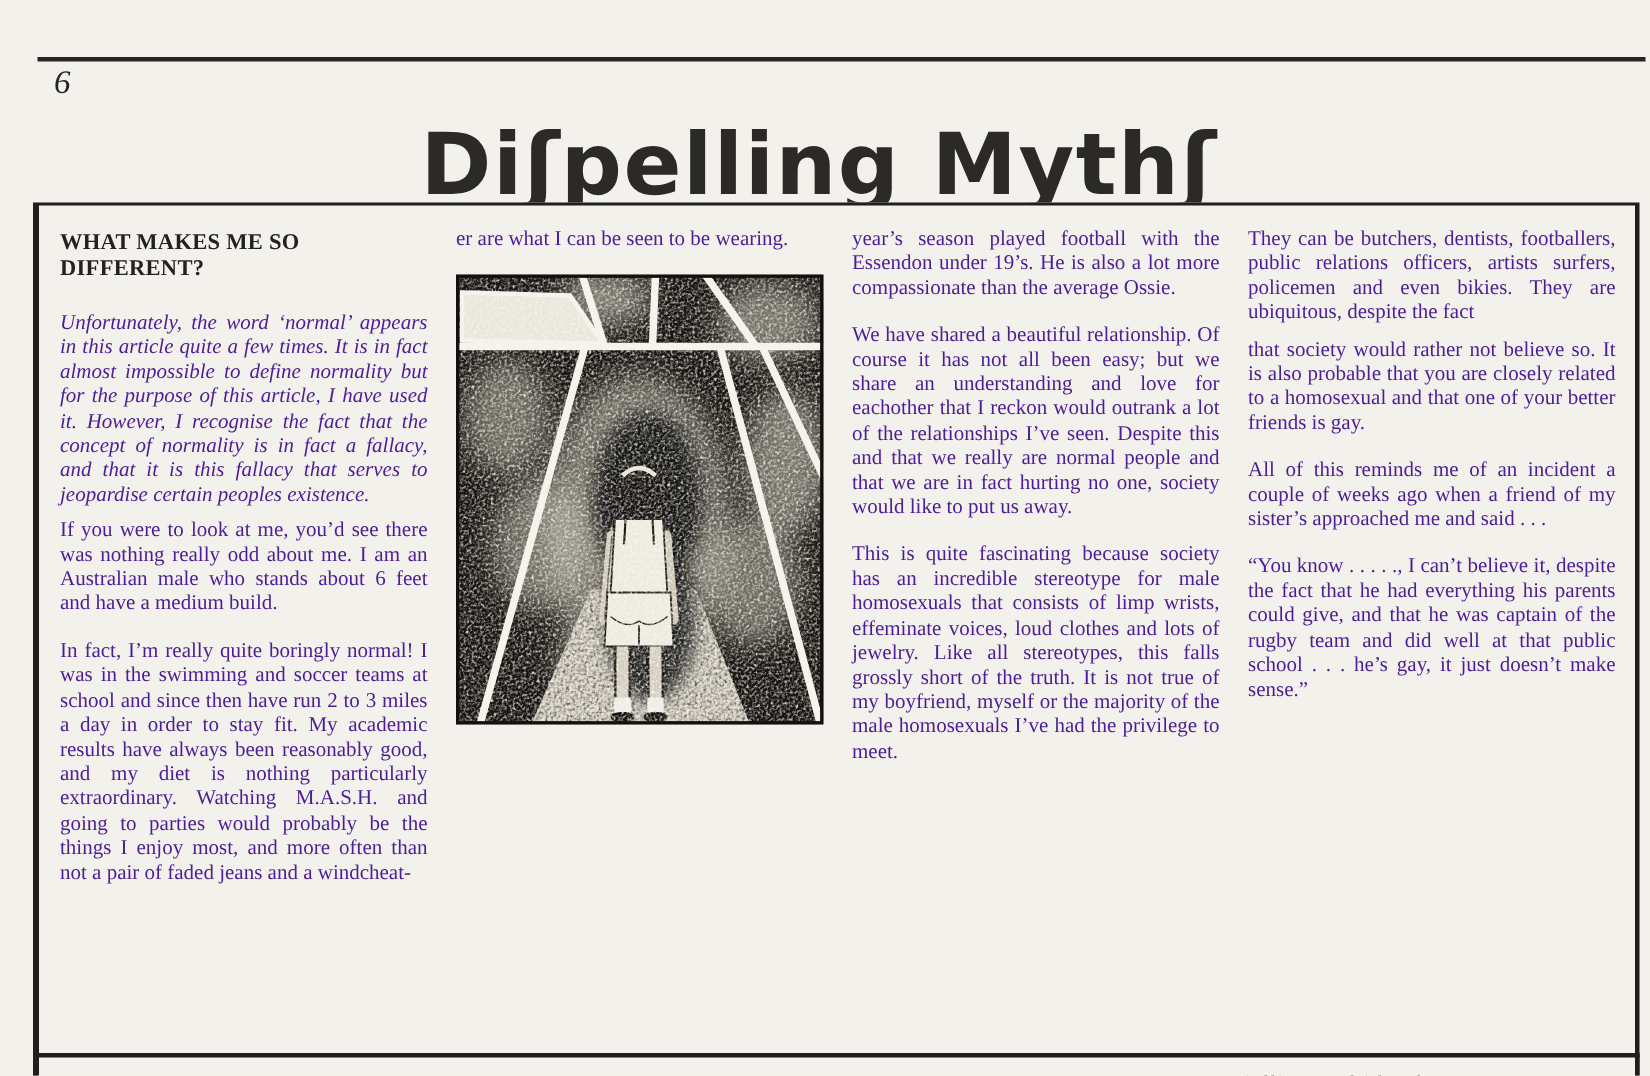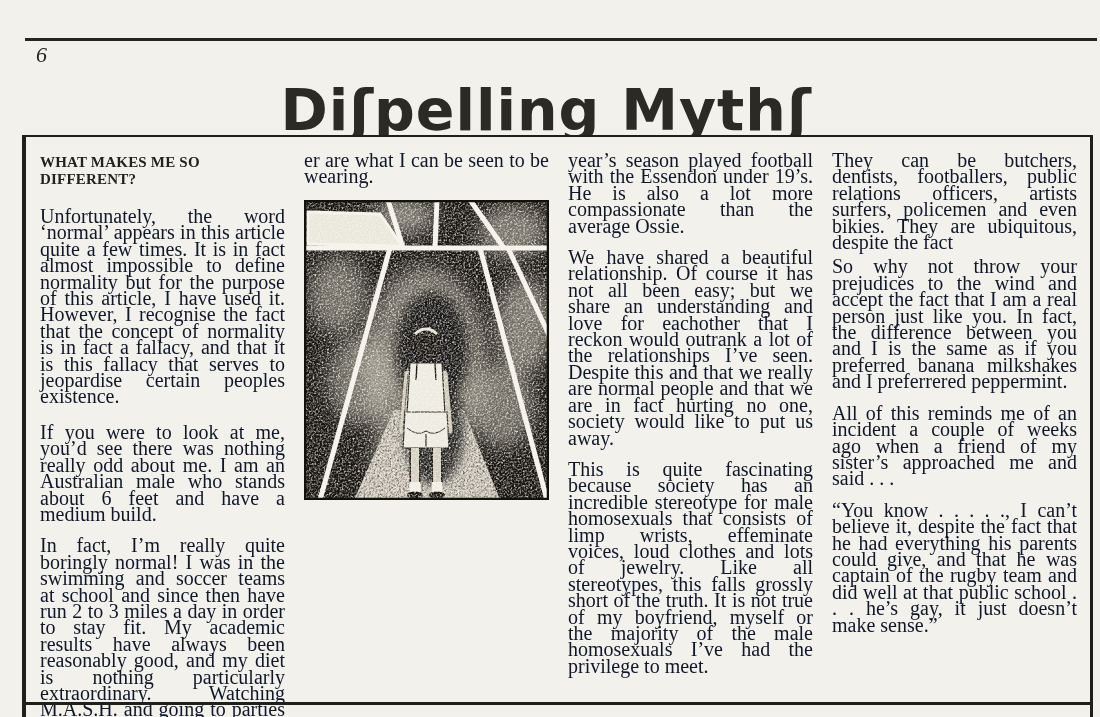--- a/index.html
+++ b/index.html
@@ -31,24 +31,24 @@
     display:flex;gap:19px;
     padding:15px 10px 0 14px;
     overflow:hidden;
   }
   .col{width:245px;flex:0 0 245px;}
   .article-heading{
     font-size:15px;font-weight:bold;margin:2px 0 20px 0;
     letter-spacing:0.2px;color:#232220;
   }
   .col p{
-    font-size:20px;line-height:16.4px;
-    text-align:justify;margin:0 0 15px 0;color:#0f172a;
+    font-size:14px;line-height:16.4px;
+    text-align:justify;margin:0 0 15px 0;color:#4c1d95;
   }
-  .col p.lead-italic{margin-bottom:19px;}
+  .col p.lead-italic{font-style:italic;margin-bottom:7px;}
   .col p.half-gap{margin-bottom:8px;font-family:Liberation Serif, serif;}
   .illustration{
     margin:4px 0 13px 0;width:245px;height:300px;
   }
   .illustration svg{display:block;}
   .next-box{
     position:absolute;left:22px;top:702px;width:1071px;height:15px;
     box-sizing:border-box;
     border-top:3px solid #201f1c;border-left:3px solid #201f1c;border-right:3px solid #201f1c;
   }
@@ -174,21 +174,21 @@
   </div>
 
   <div class="col">
     <p>year’s season played football with the Essendon under 19’s. He is also a lot more compassionate than the average Ossie.</p>
     <p>We have shared a beautiful relationship. Of course it has not all been easy; but we share an understanding and love for eachother that I reckon would outrank a lot of the relationships I’ve seen. Despite this and that we really are normal people and that we are in fact hurting no one, society would like to put us away.</p>
     <p>This is quite fascinating because society has an incredible stereotype for male homosexuals that consists of limp wrists, effeminate voices, loud clothes and lots of jewelry. Like all stereotypes, this falls grossly short of the truth. It is not true of my boyfriend, myself or the majority of the male homosexuals I’ve had the privilege to meet.</p>
   </div>
 
   <div class="col">
     <p class="half-gap">They can be butchers, dentists, footballers, public relations officers, artists surfers, policemen and even bikies. They are ubiquitous, despite the fact</p>
-    <p>So why not throw your prejudices to the wind and accept the fact that I am a real person just like you. In fact, the difference between you and I is the same as if you preferred banana milkshakes and I preferrered peppermint.</p>
+    <p>that society would rather not believe so. It is also probable that you are closely related to a homosexual and that one of your better friends is gay.</p>
     <p>All of this reminds me of an incident a couple of weeks ago when a friend of my sister’s approached me and said . . .</p>
     <p>“You know . . . . ., I can’t believe it, despite the fact that he had everything his parents could give, and that he was captain of the rugby team and did well at that public school . . . he’s gay, it just doesn’t make sense.”</p>
   </div>
 
 </div>
 
 <div class="next-box">
   <div class="cutoff-frag" style="left:800px;width:255px;" aria-hidden="true">tinlli nm nnl i l nt l</div>
 </div>
 

